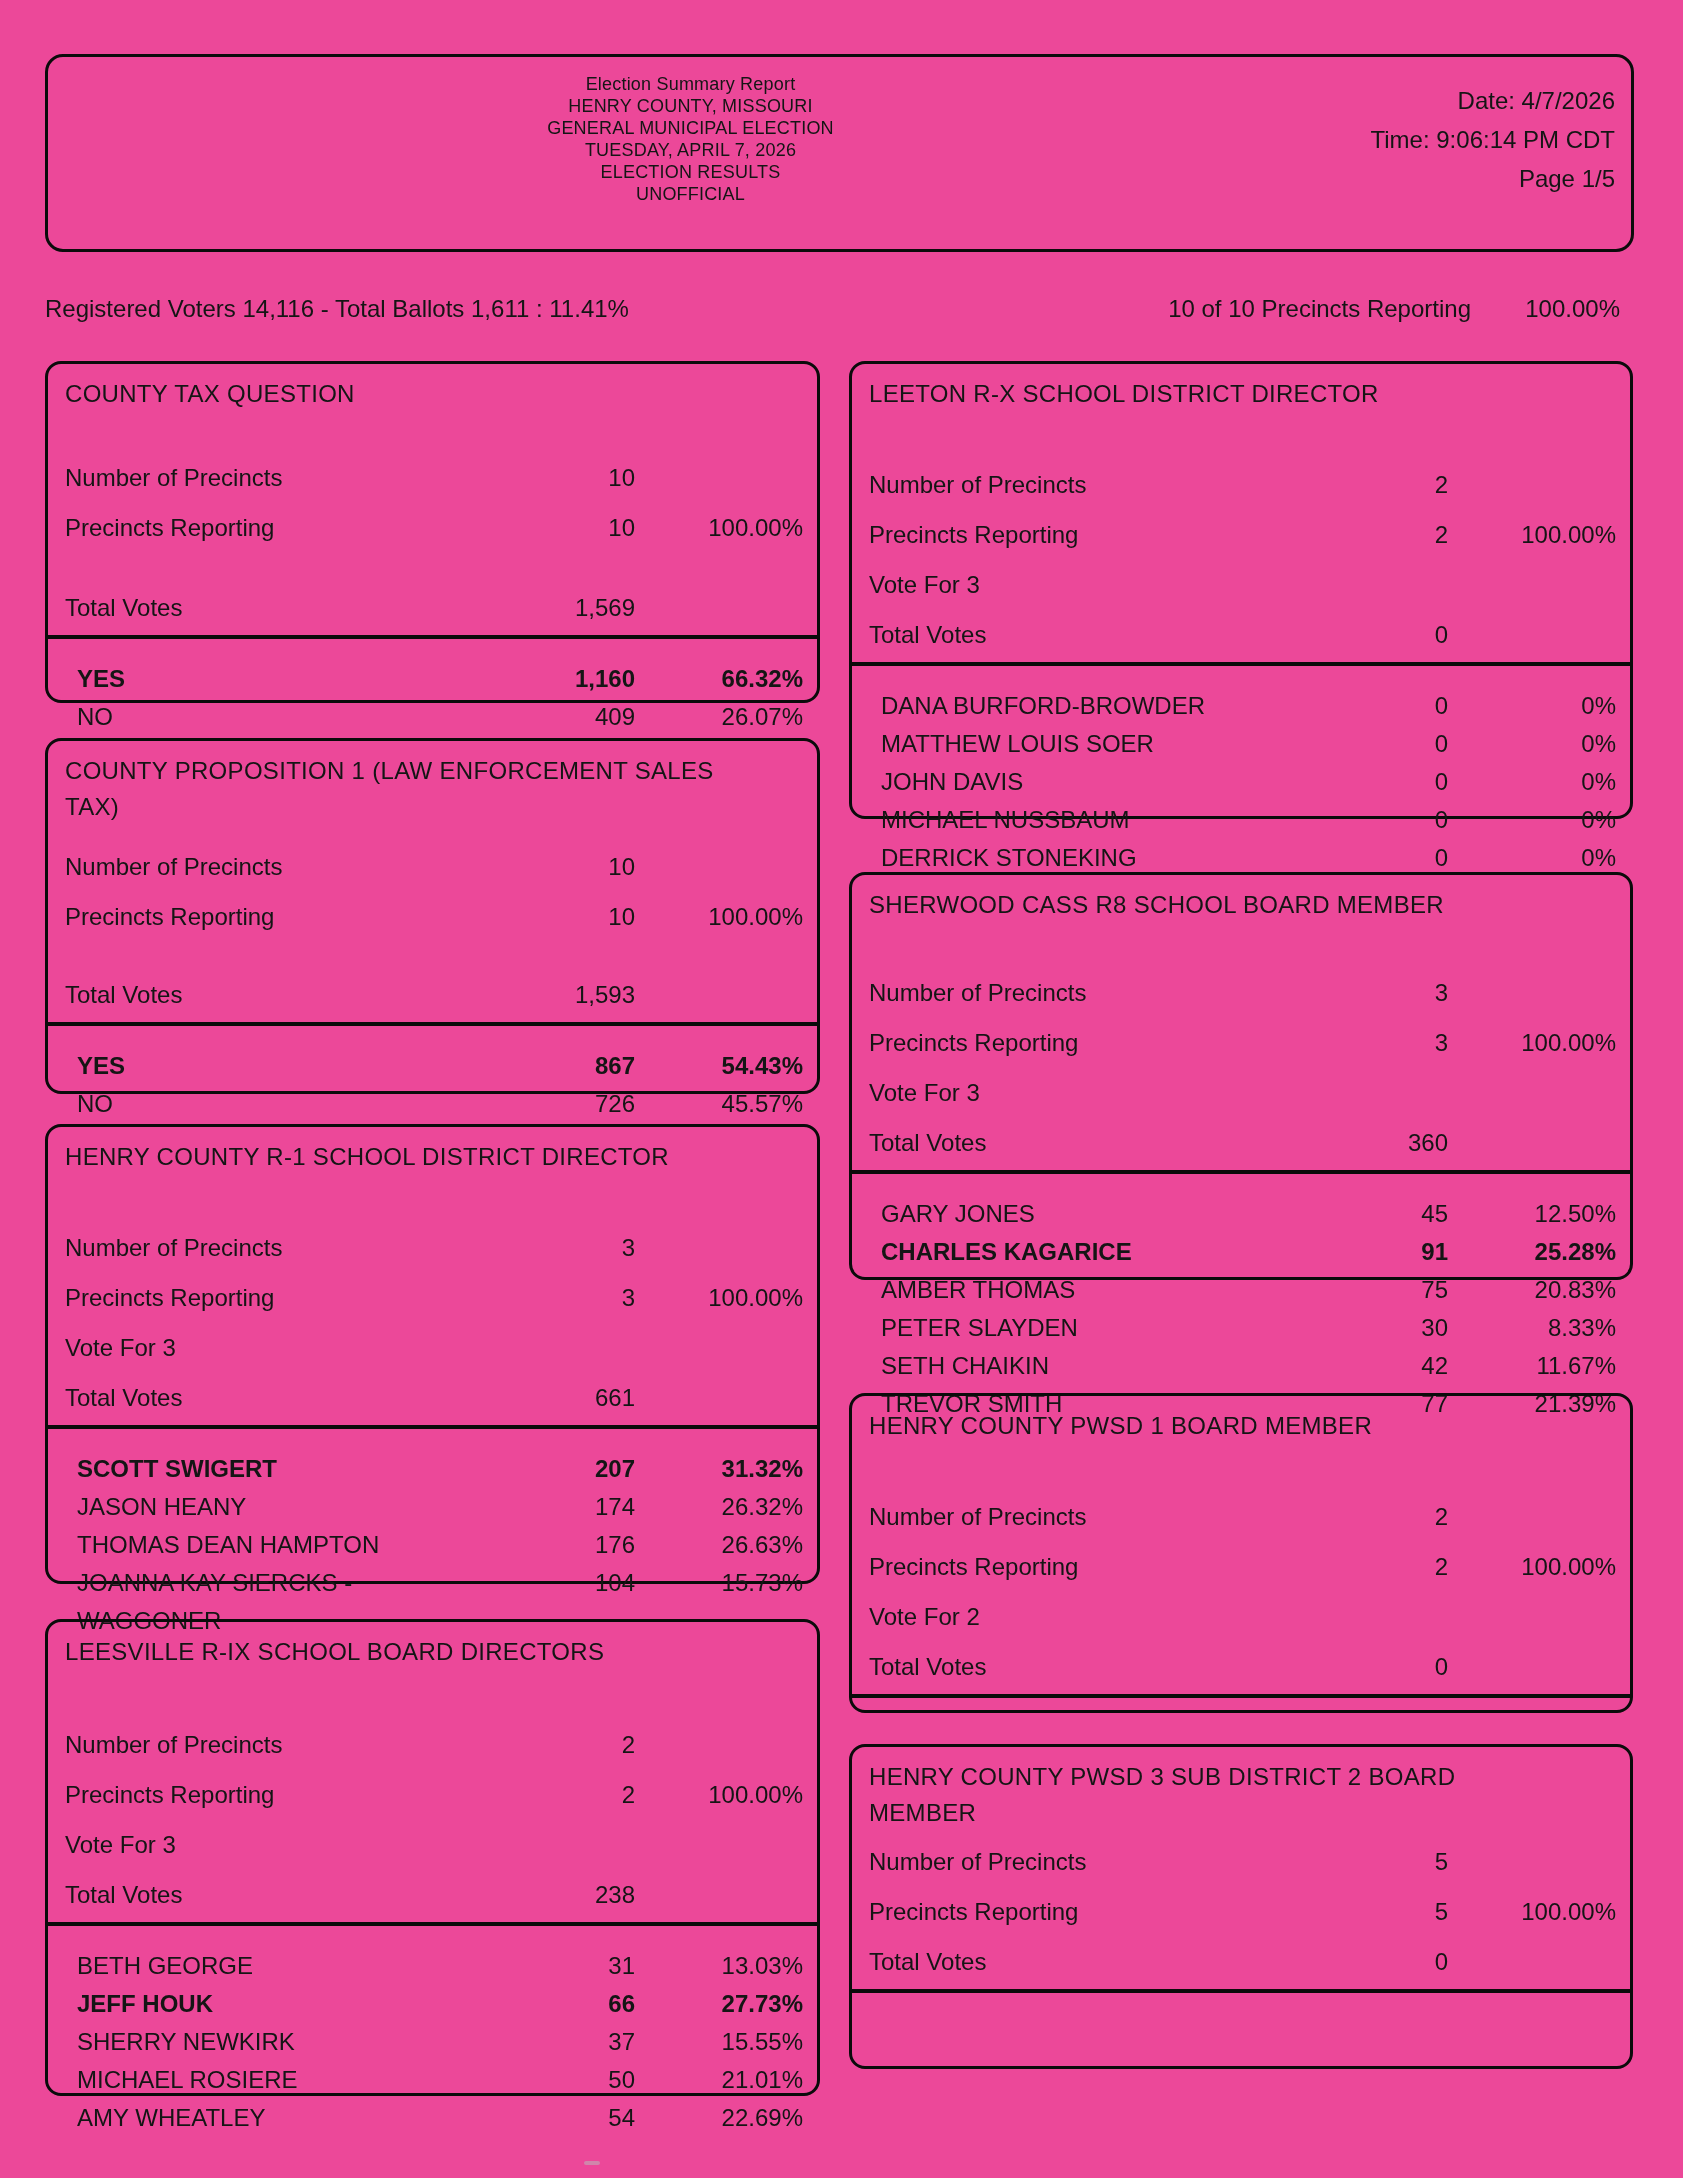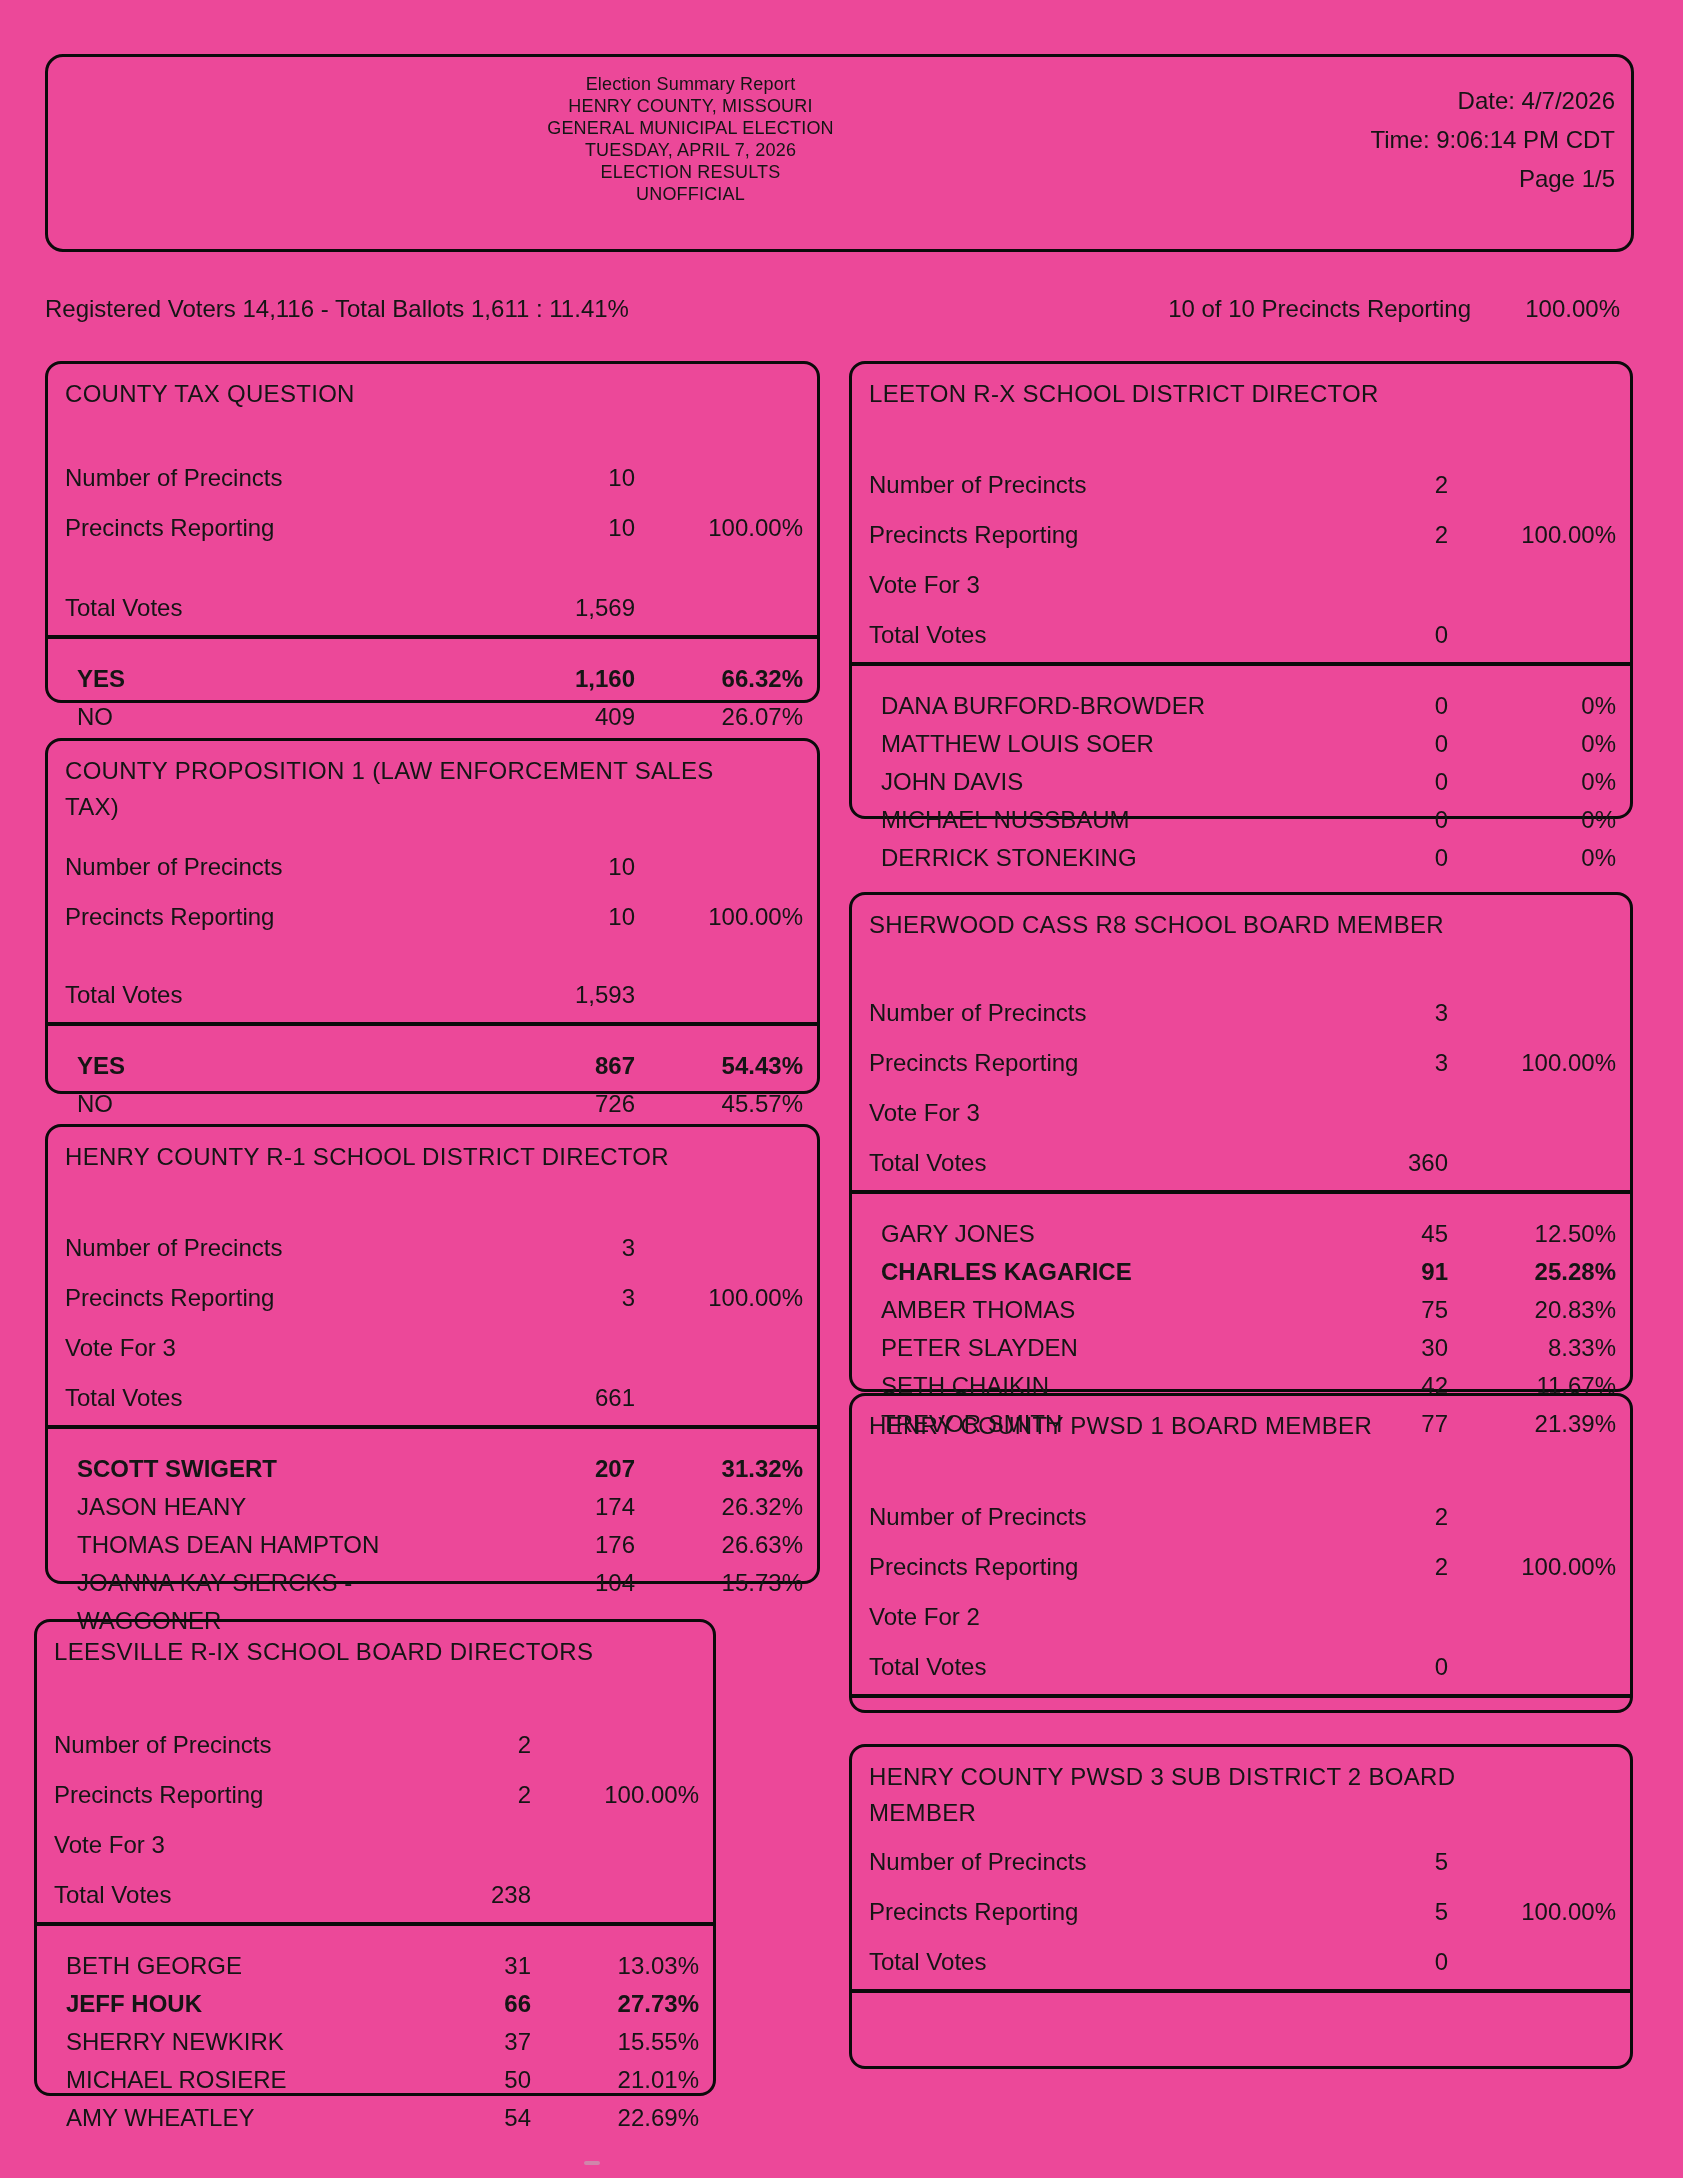--- a/index.html
+++ b/index.html
@@ -204,21 +204,21 @@
         <span class="pct">26.63%</span>
       </div>
       <div class="row">
         <span class="name">JOANNA KAY SIERCKS - WAGGONER</span>
         <span class="votes">104</span>
         <span class="pct">15.73%</span>
       </div>
     </div>
   </section>
 
-  <section class="box" style="left:34px;top:1619px;width:682px;height:477px">
+  <section class="box" style="left:45px;top:1619px;width:775px;height:477px">
     <h2 class="title">
       <span>LEESVILLE R-IX SCHOOL BOARD DIRECTORS</span>
     </h2>
     <div class="stats" style="margin-top:56px">
       <div class="row">
         <span class="name">Number of Precincts</span>
         <span class="votes">2</span>
         <span class="pct"></span>
       </div>
       <div class="row">
@@ -314,21 +314,21 @@
         <span class="pct">0%</span>
       </div>
       <div class="row">
         <span class="name">DERRICK STONEKING</span>
         <span class="votes">0</span>
         <span class="pct">0%</span>
       </div>
     </div>
   </section>
 
-  <section class="box" style="left:849px;top:892px;width:784px;height:500px">
+  <section class="box" style="left:849px;top:872px;width:784px;height:408px">
     <h2 class="title">
       <span>SHERWOOD CASS R8 SCHOOL BOARD MEMBER</span>
     </h2>
     <div class="stats" style="margin-top:51px">
       <div class="row">
         <span class="name">Number of Precincts</span>
         <span class="votes">3</span>
         <span class="pct"></span>
       </div>
       <div class="row">

